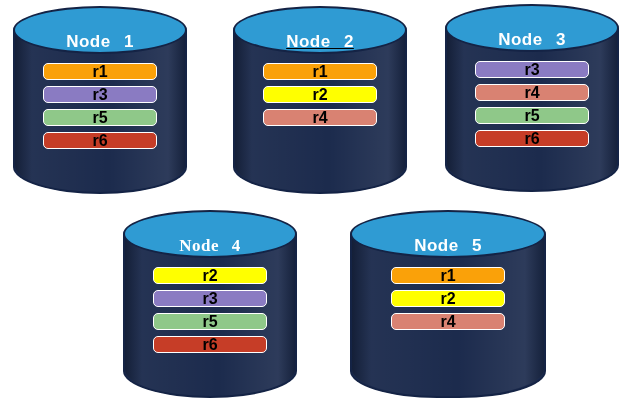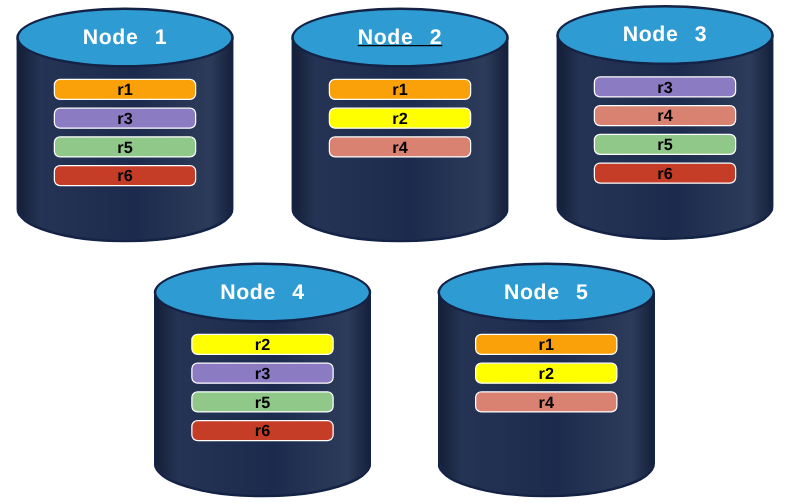--- a/index.html
+++ b/index.html
@@ -44,21 +44,21 @@
   }
   .cyl-top {
     position: absolute;
     left: 0; right: 0; top: 0;
     height: 48px;
     box-sizing: border-box;
     border: 2px solid #142345;
     border-radius: 50%;
     z-index: 2;
     display: flex;
-    align-items: center;
+    align-items: flex-end;
     justify-content: center;
   }
   .cyl-title {
     font-weight: bold;
     font-size: 17px;
     color: #ffffff;
     word-spacing: 8px;
     letter-spacing: 0.5px;
     white-space: nowrap;
   }
@@ -75,29 +75,29 @@
   .bar {
     width: 114px;
     height: 17px;
     box-sizing: border-box;
     border: 1.5px solid #ffffff;
     border-radius: 5px;
     display: flex;
     align-items: center;
     justify-content: center;
     font-weight: bold;
-    font-size: 13px;
+    font-size: 16px;
     line-height: 1;
     color: #000000;
   }
   .pos-n1 { left: 13px;  top: 6px; }
   .pos-n2 { left: 233px; top: 6px; }
   .pos-n3 { left: 445px; top: 4px; }
   .pos-n4 { left: 123px; top: 210px; }
-  .pos-n5 { left: 350px; top: 210px; }
+  .pos-n5 { left: 350px; top: 210px; padding-left: 22px; }
 </style>
 </head>
 <body>
 
 <div class="canvas">
 
   <div class="cyl pos-n1">
     <div class="cyl-body" style="background-color: rgb(28, 43, 77);"></div>
     <div class="cyl-top" style="background-color: rgb(47, 155, 211);">
       <span class="cyl-title">Node 1</span>
@@ -130,21 +130,21 @@
     <div class="bars">
       <div class="bar" style="background-color: rgb(138, 123, 194);">r3</div>
       <div class="bar" style="background-color: rgb(217, 130, 114);">r4</div>
       <div class="bar" style="background-color: rgb(143, 200, 137);">r5</div>
       <div class="bar" style="background-color: rgb(198, 61, 39);">r6</div>
     </div>
   </div>
 
   <div class="cyl pos-n4">
     <div class="cyl-body" style="background-color: rgb(28, 43, 77);"></div>
-    <div class="cyl-top" style="background-color: rgb(47, 155, 211);">
+    <div class="cyl-top" style="background-color: rgb(47, 155, 211); font-family: Liberation Serif, serif;">
       <span class="cyl-title">Node 4</span>
     </div>
     <div class="bars">
       <div class="bar" style="background-color: rgb(255, 255, 0);">r2</div>
       <div class="bar" style="background-color: rgb(138, 123, 194);">r3</div>
       <div class="bar" style="background-color: rgb(143, 200, 137);">r5</div>
       <div class="bar" style="background-color: rgb(198, 61, 39);">r6</div>
     </div>
   </div>
 

